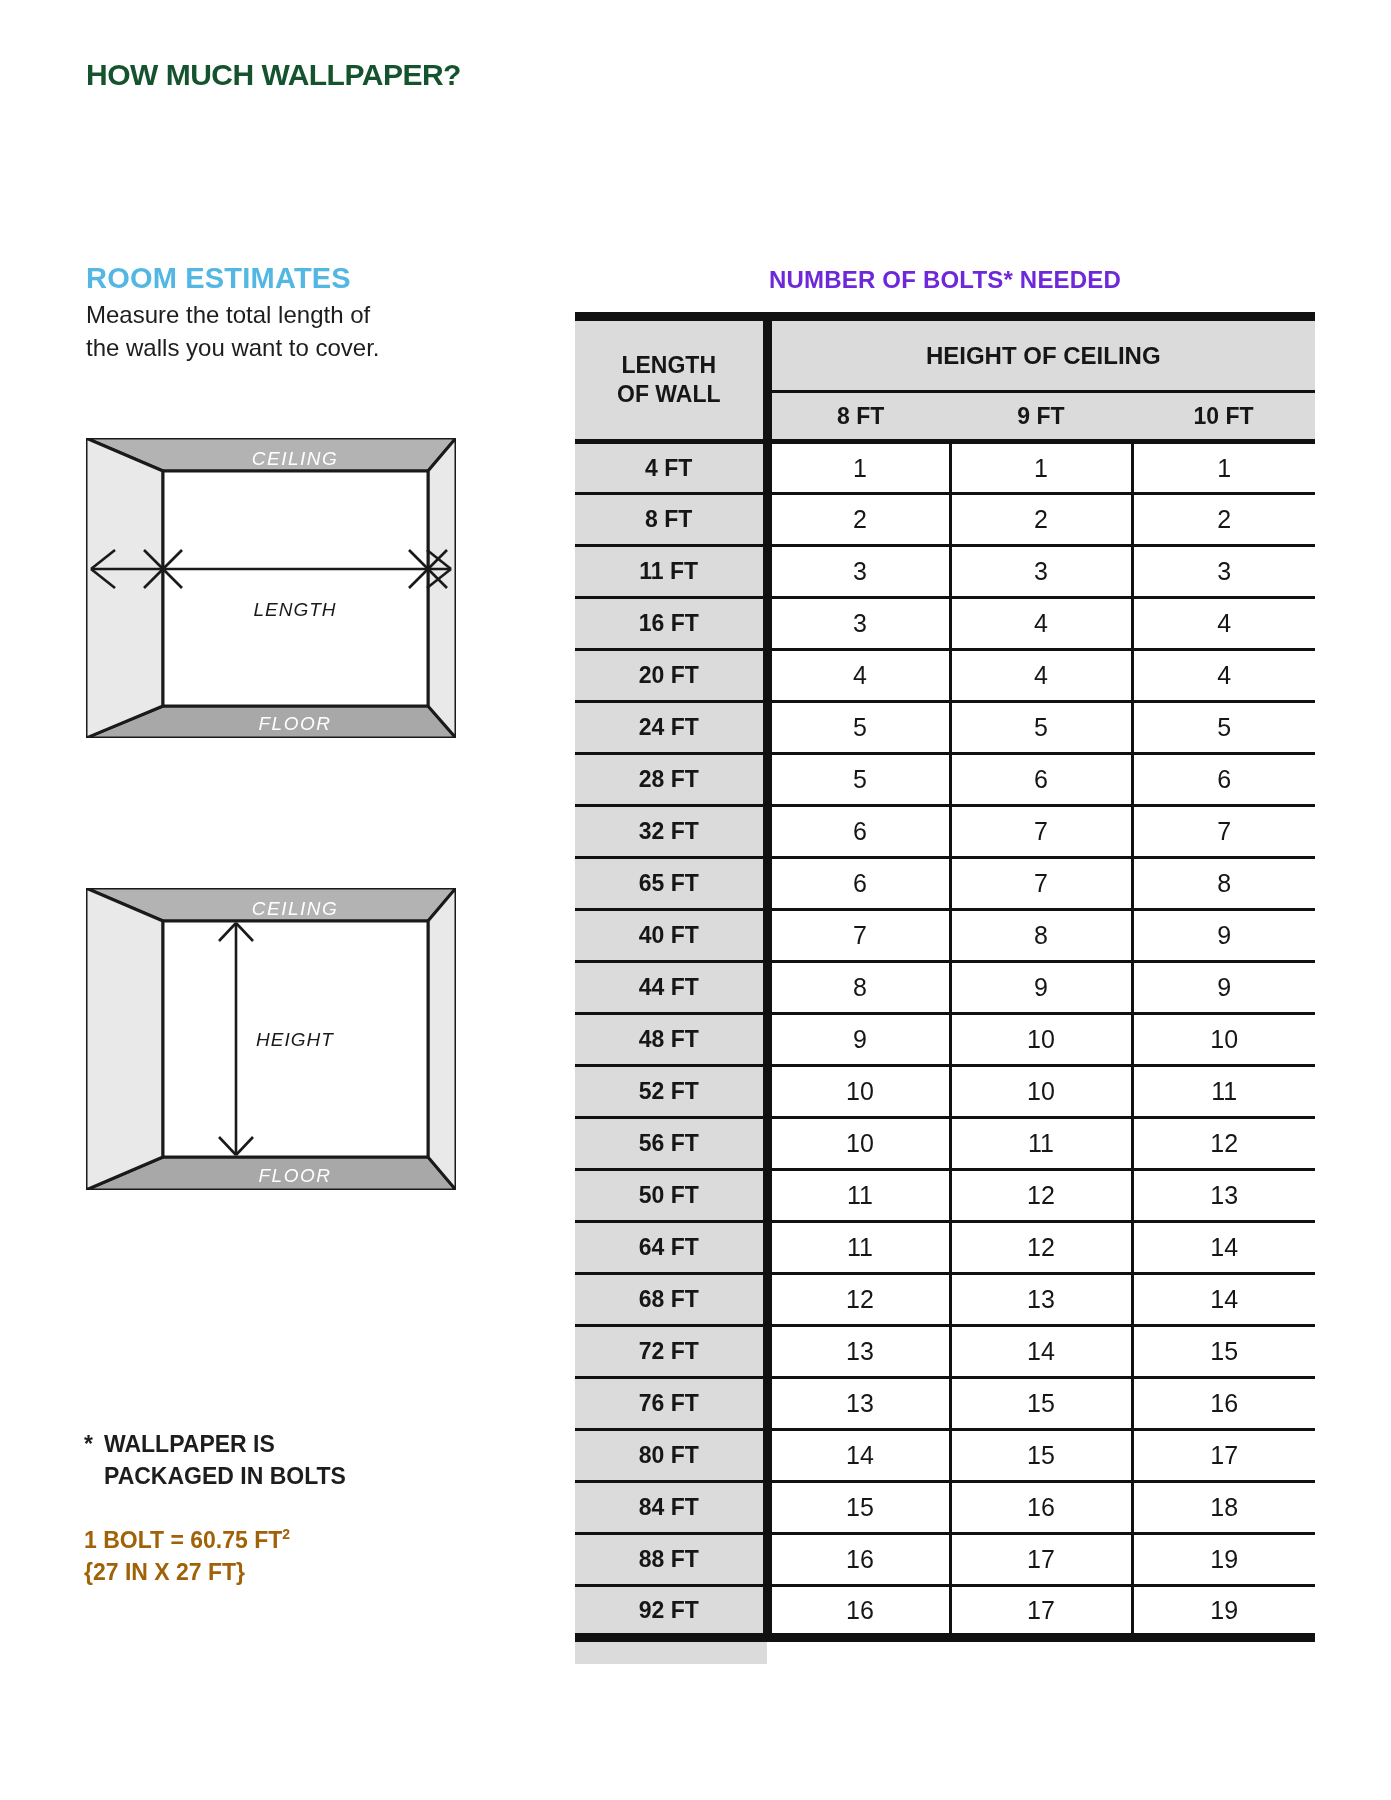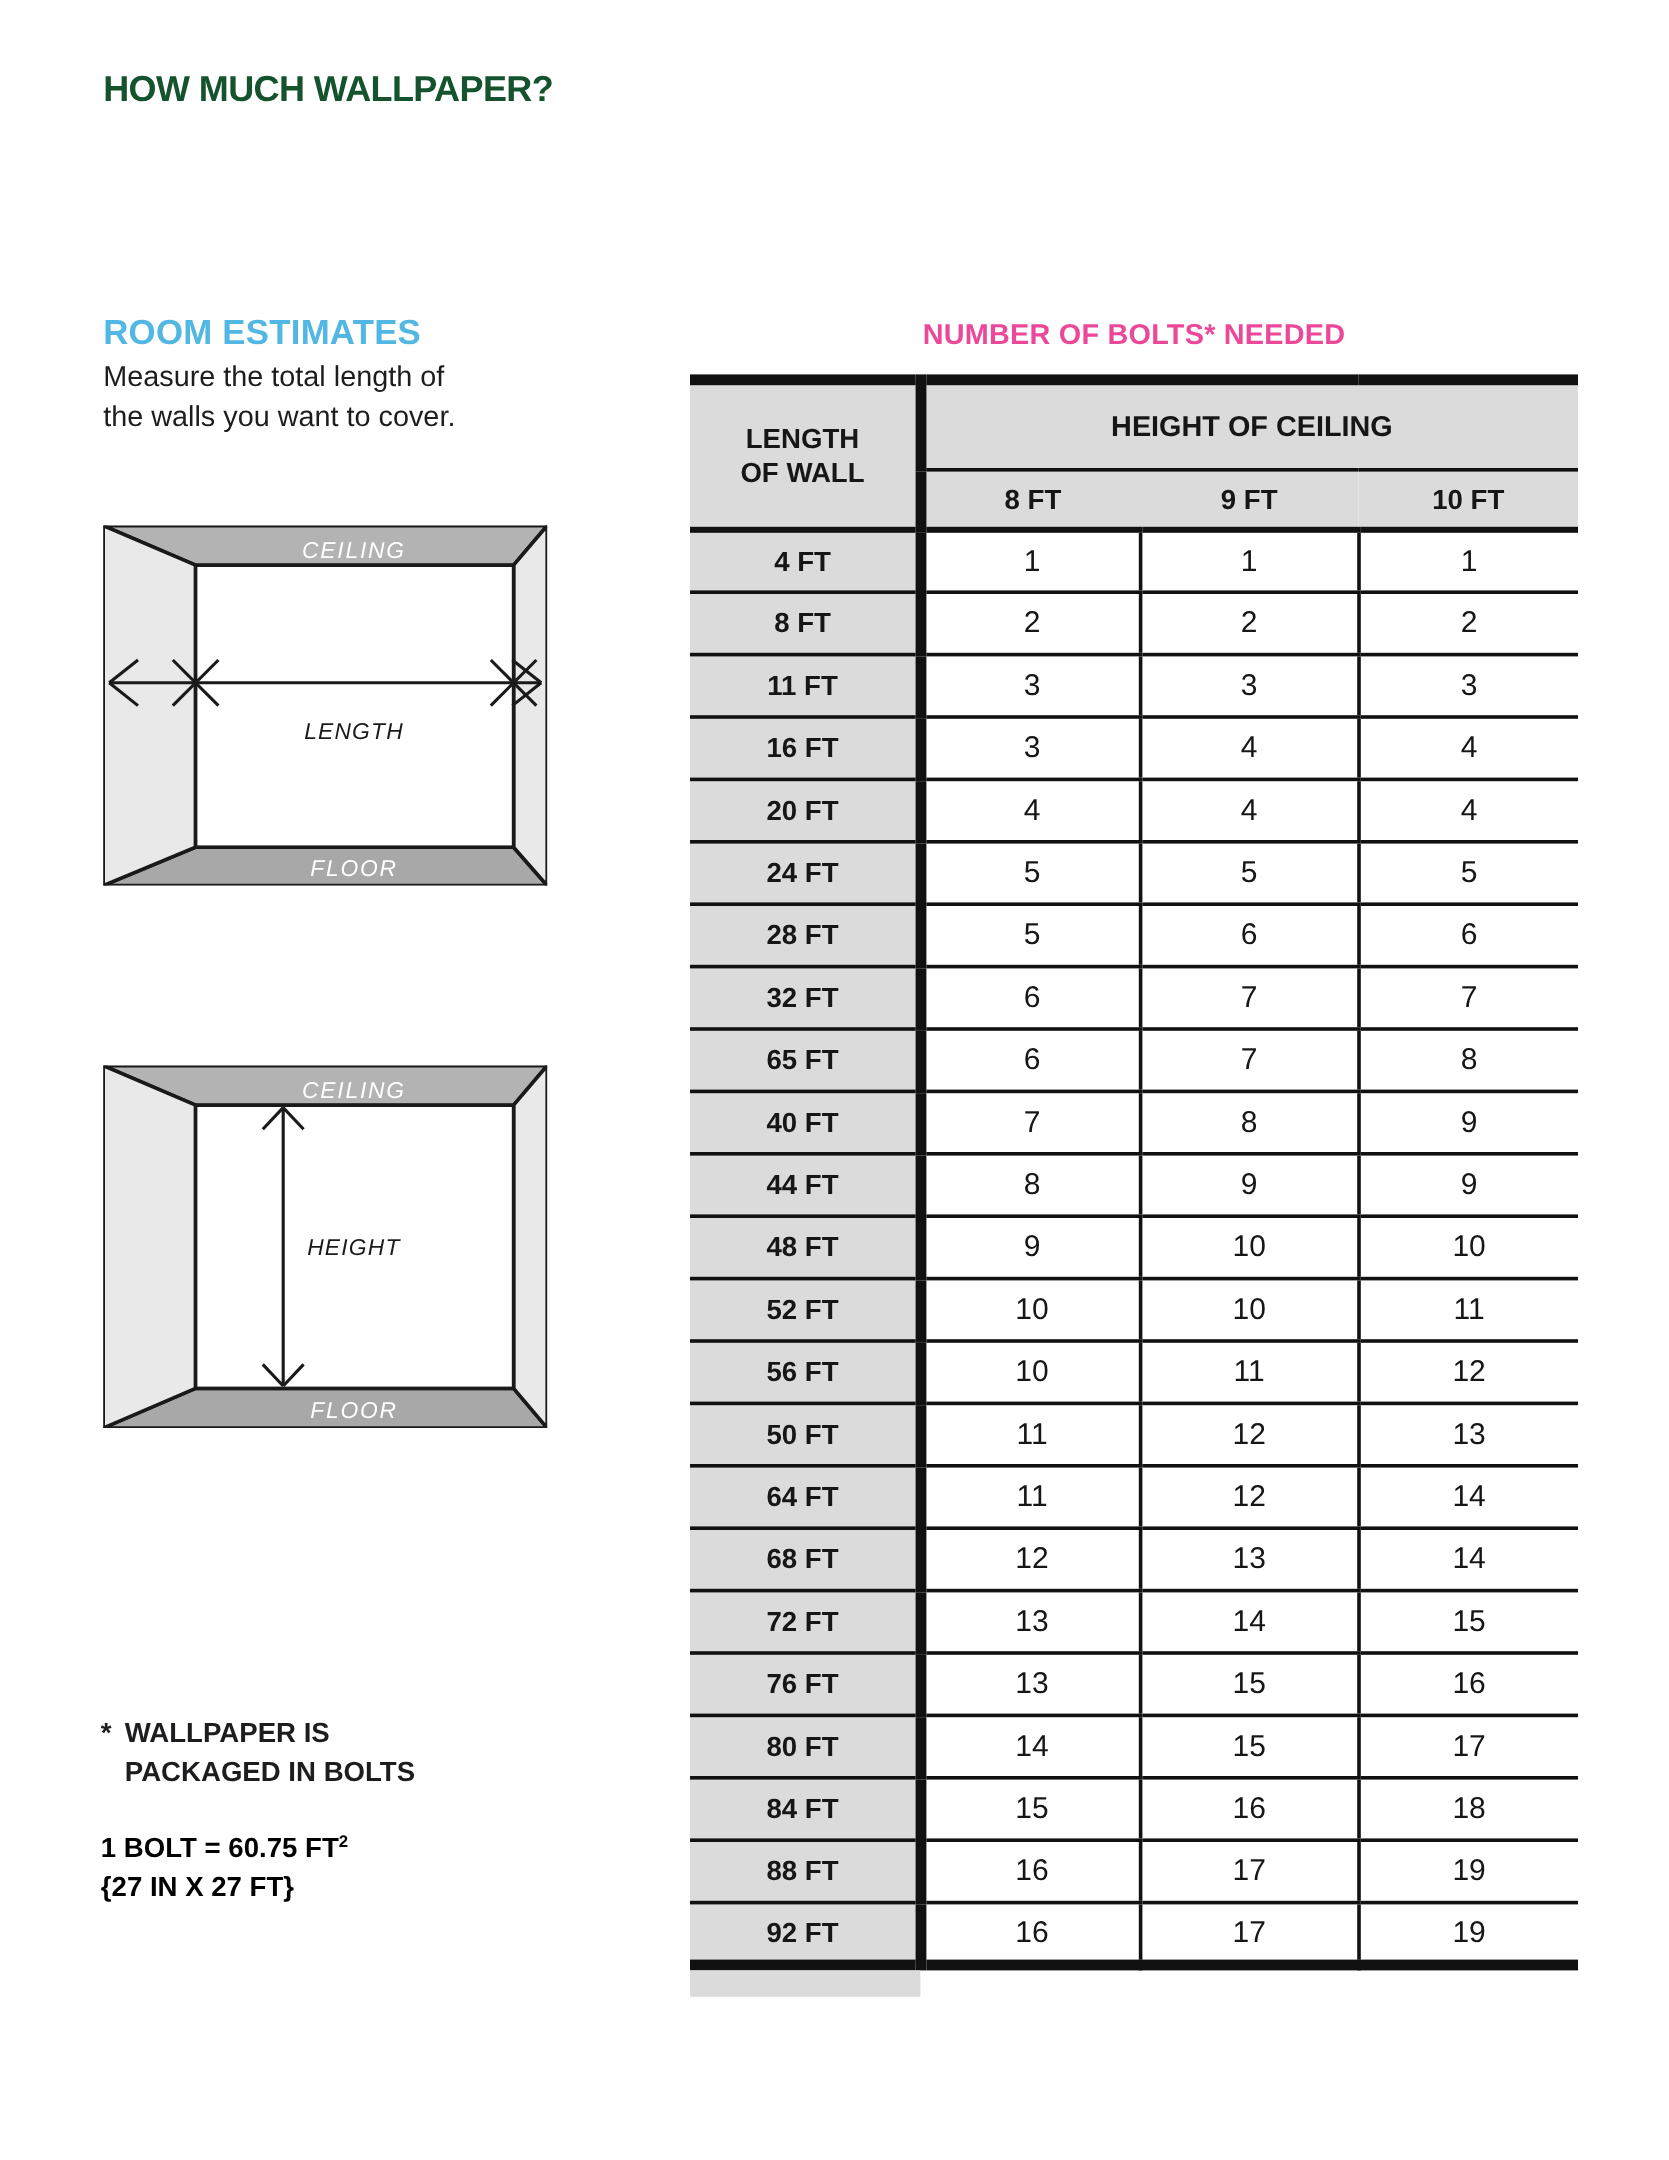--- a/index.html
+++ b/index.html
@@ -12,25 +12,25 @@
   .section-heading { position:absolute; font-size:29px; font-weight:bold; color:#52b7e3;
                      letter-spacing:0.2px; }
   .para { position:absolute; font-size:24px; line-height:33px; color:#1d1d1f; }
 
   .diagram { position:absolute; left:86px;font-style:italic; }
 
   .footnote { position:absolute; left:84px; top:1428px; font-size:23px; font-weight:bold;
               color:#1d1d1f; line-height:32px; display:flex; }
   .footnote .star { width:20px; }
   .boltinfo { position:absolute; left:84px; top:1518px; font-size:23px; font-weight:bold;
-              color:#000000; line-height:32px; }
+              color:#a16207; line-height:32px; }
   .boltinfo sup { font-size:14px; vertical-align:super; }
 
   .table-heading { position:absolute; left:575px; top:266px; width:740px; text-align:center;
-                   font-size:24px; font-weight:bold; color:#ec4899; letter-spacing:0.2px; }
+                   font-size:24px; font-weight:bold; color:#6d28d9; letter-spacing:0.2px; }
 
   .table-wrap { position:absolute; left:575px; top:312px; }
   table.bolts { border-collapse:collapse; table-layout:fixed; width:740px;
                 border-top:9px solid #111; border-bottom:9px solid #111; }
   table.bolts td, table.bolts th { font-family:"Liberation Sans", sans-serif; text-align:center;
                                    vertical-align:middle; }
   th.corner { background:#dbdbdb; border-bottom:5px solid #111; font-size:23px; font-weight:bold;
               color:#161616; line-height:29px; }
   th.group { background:#dbdbdb; border-left:9px solid #111; border-bottom:3px solid #111;
              font-size:24px; font-weight:bold; color:#161616; height:75px; }

